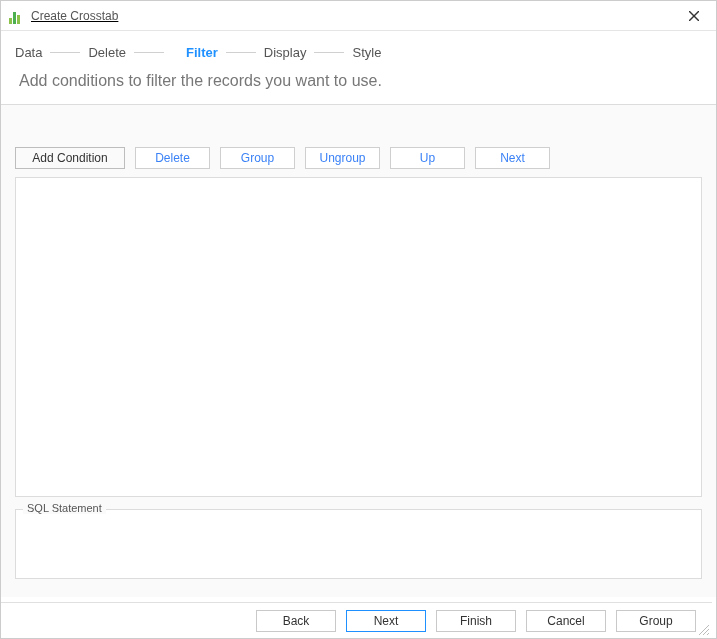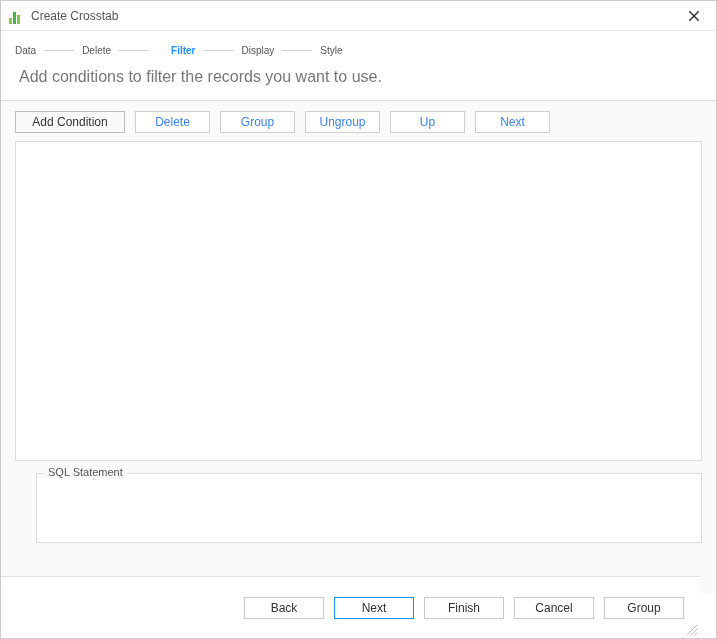--- a/index.html
+++ b/index.html
@@ -12,85 +12,85 @@
   overflow: hidden;
   position: relative;
   border: 1px solid #ccc;
 }
 .titlebar {
   display: flex;
   align-items: center;
   height: 30px;
   padding: 0 8px;
   border-bottom: 1px solid #e5e5e5;
+  text-decoration: underline;
 }
 .titlebar .app-icon { width: 16px; height: 16px; display: flex; align-items: flex-end; gap: 1px; margin-right: 6px; }
 .app-icon .b1 { width:3px; height:6px; background:#8bc34a; }
 .app-icon .b2 { width:3px; height:12px; background:#4caf50; }
 .app-icon .b3 { width:3px; height:9px; background:#8bc34a; }
 .titlebar .title { color:#555; font-size:12px; }
 .titlebar .close {
   margin-left:auto; width:28px; height:22px; display:flex; align-items:center; justify-content:center;
   cursor:pointer;
 }
 .titlebar .close svg { width:10px; height:10px; stroke:#333; stroke-width:1.4; }
 
 .steps {
   display:flex; align-items:center; gap:8px;
   padding: 14px 14px 6px 14px;
 }
-.step-label { color:#555; font-size:10px; }
+.step-label { color:#555; font-size:13px; }
 .step-label.active { color:#1e90ff; font-weight:600;padding-left:14px; }
 .step-conn { height:1px; flex: 0 0 30px; background:#d0d0d0; }
 
 .subheader {
   padding: 6px 16px 14px 18px;
   color:#777; font-size:16px;
 }
 
 .content-wrap {
   border-top:1px solid #dcdcdc;
   background:#fafafa;
   height: calc(639px - 30px - 40px - 28px - 48px);
   padding: 10px 14px 0 14px;
   position: relative;
 }
 
-.toolbar { display:flex; gap:10px; margin-bottom:8px; }
+.toolbar { display:flex; gap:10px; margin-bottom:8px;margin-top:32px; }
 .tbtn {
   height:22px; min-width:75px; padding:0 10px;
   border:1px solid #cfcfcf; background:#fff; color:#3b82f6;
   font-size:12px; display:flex; align-items:center; justify-content:center;
 }
 .tbtn.primary {
   border:1px solid #bdbdbd; background:#fafafa; color:#333;
 }
 
 .list-area {
   height: 320px;
   border:1px solid #dcdcdc;
   background:#fff;
 }
 
 .sql-fieldset {
   margin-top:12px;
   position: relative;
-  margin-left: 21px;
 }
 .sql-fieldset .legend {
   position:absolute; top:-7px; left:8px; background:#fafafa; padding:0 4px;
   color:#555; font-size:11px;
 }
 .sql-box {
   border:1px solid #dcdcdc; background:#fff; height:70px;
 }
 
 .footer {
-  position:absolute; bottom:0; left:0; right:16px;
-  height:62px; border-top:1px solid #e0e0e0;
+  position:absolute; bottom:0; left:0; right:4px;
+  height:36px; border-top:1px solid #e0e0e0;
   background:#fff;
   display:flex; align-items:center; justify-content:flex-end;
   padding:0 16px; gap:10px;
 }
 .fbtn {
   height:22px; width:80px; border:1px solid #c9c9c9; background:#fff;
   font-size:12px; color:#333; display:flex; align-items:center; justify-content:center;
   cursor:pointer;
 }
 .fbtn.accent { border:1px solid #1e90ff; }

